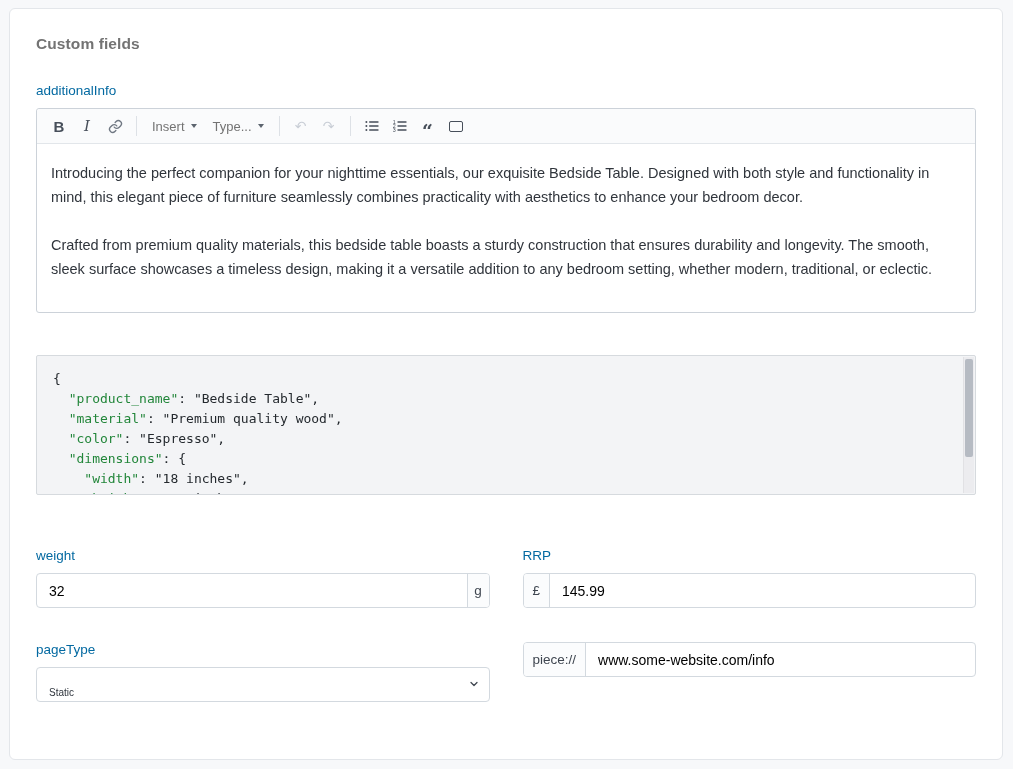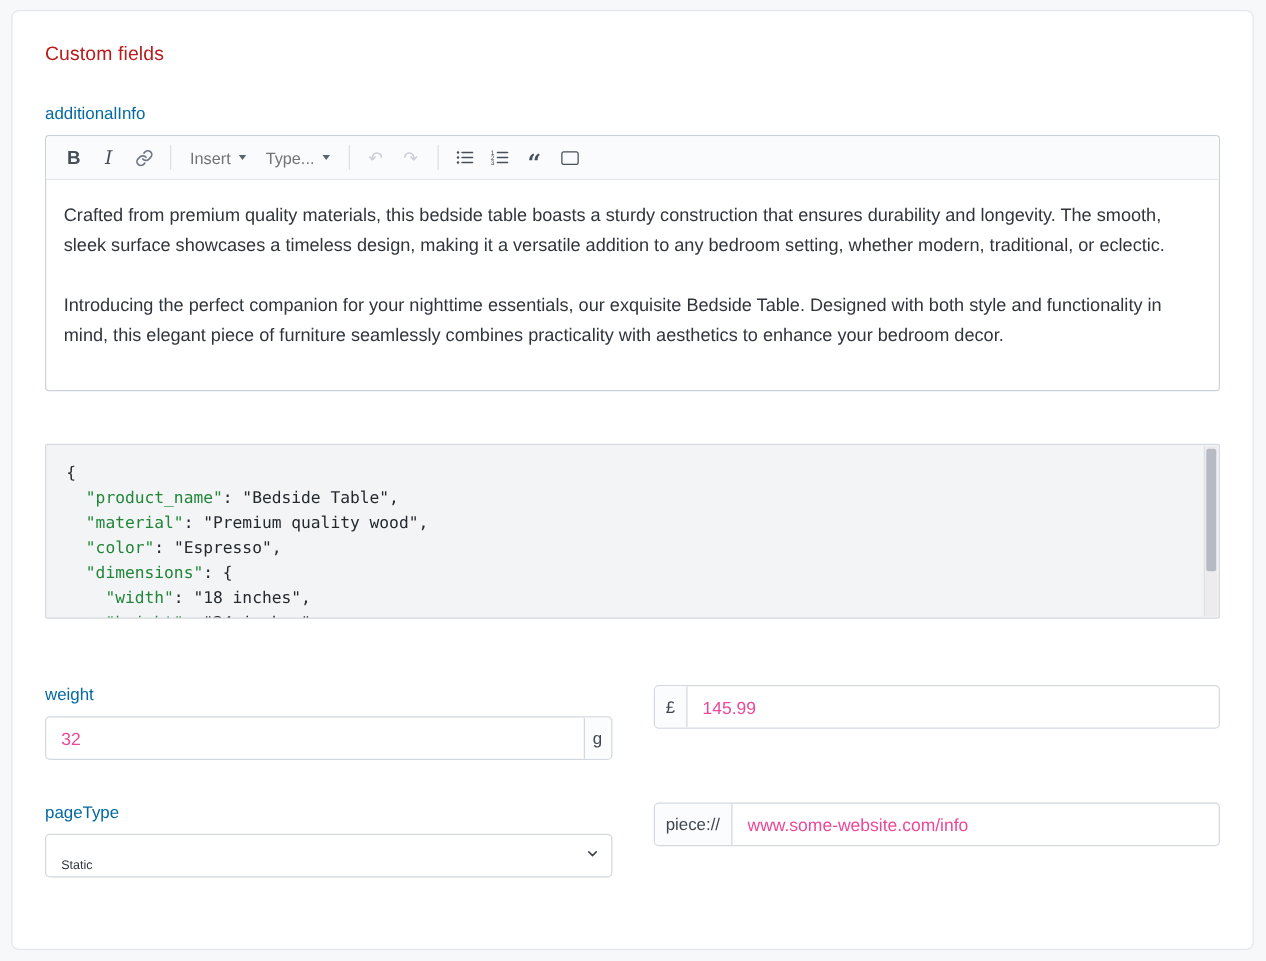--- a/index.html
+++ b/index.html
@@ -10,21 +10,21 @@
     font-family:"Liberation Sans", sans-serif;
     color:#343a40;
     position:relative;
   }
   .card {
     position:absolute; left:9px; top:8px; width:994px; height:752px;
     background:#fff; border:1px solid #e3e6ea; border-radius:6px;
     padding:26px 26px 24px 26px;
   }
   .card-title {
-    font-size:15.5px; color:#b91c1c; font-weight:400; letter-spacing:.1px;
+    font-size:15.5px; color:#737373; font-weight:700; letter-spacing:.1px;
     margin-bottom:30px;
   }
   .field-label {
     font-size:13.5px; color:#0369a1; margin-bottom:10px;
   }
 
   
   .editor {
     border:1px solid #ccd2d9; border-radius:3px; background:#fff;
   }
@@ -80,21 +80,21 @@
   
   .two-col { display:grid; grid-template-columns:1fr 1fr; column-gap:33px; }
   .row1 { margin-top:53px; }
   .row2 { margin-top:34px; }
   .input-group {
     height:35px; border:1px solid #d3d9df; border-radius:4px; background:#fff;
     display:flex; align-items:stretch; overflow:hidden;
   }
   .input-group input {
     flex:1; border:none; outline:none; background:transparent;
-    padding:0 12px; font-size:14px; color:#ec4899; font-family:"Liberation Sans", sans-serif;
+    padding:0 12px; font-size:14px; color:#000000; font-family:"Liberation Sans", sans-serif;
     min-width:0;
   }
   .addon {
     display:flex; align-items:center; justify-content:center;
     background:#fbfcfd; color:#3f4650; font-size:13.5px;
   }
   .addon.suffix { border-left:1px solid #d3d9df; padding:0 6px; min-width:22px; }
   .addon.prefix { border-right:1px solid #d3d9df; padding:0 9px; }
   .select-wrap { position:relative; }
   .select-wrap select {
@@ -170,22 +170,22 @@
           </span>
         </button>
         <button class="tb-btn tb-quote">
             <span>“</span>
           </button>
         <button class="tb-btn">
             <span class="tb-rect"></span>
           </button>
       </div>
       <div class="editor-body">
+        <p>Introducing the perfect companion for your nighttime essentials, our exquisite Bedside Table. Designed with both style and functionality in mind, this elegant piece of furniture seamlessly combines practicality with aesthetics to enhance your bedroom decor.</p>
         <p>Crafted from premium quality materials, this bedside table boasts a sturdy construction that ensures durability and longevity. The smooth, sleek surface showcases a timeless design, making it a versatile addition to any bedroom setting, whether modern, traditional, or eclectic.</p>
-        <p>Introducing the perfect companion for your nighttime essentials, our exquisite Bedside Table. Designed with both style and functionality in mind, this elegant piece of furniture seamlessly combines practicality with aesthetics to enhance your bedroom decor.</p>
       </div>
     </div>
   </div>
 
   <div class="specs-block">
     <div class="code-area">
       <div class="code-line"><span class="k"></span><span class="r">{</span></div>
       <div class="code-line"><span class="k">  "product_name"</span><span class="r">: "Bedside Table",</span></div>
       <div class="code-line"><span class="k">  "material"</span><span class="r">: "Premium quality wood",</span></div>
       <div class="code-line"><span class="k">  "color"</span><span class="r">: "Espresso",</span></div>
@@ -200,20 +200,21 @@
 
   <div class="two-col row1">
     <div>
       <div class="field-label">weight</div>
       <div class="input-group">
         <input type="text" value="32" style="">
         <div class="addon suffix">g</div>
       </div>
     </div>
     <div>
+      <div class="field-label">RRP</div>
       <div class="input-group">
         <div class="addon prefix">£</div>
         <input type="text" value="145.99" style="">
       </div>
     </div>
   </div>
 
   <div class="two-col row2">
     <div>
       <div class="field-label">pageType</div>

